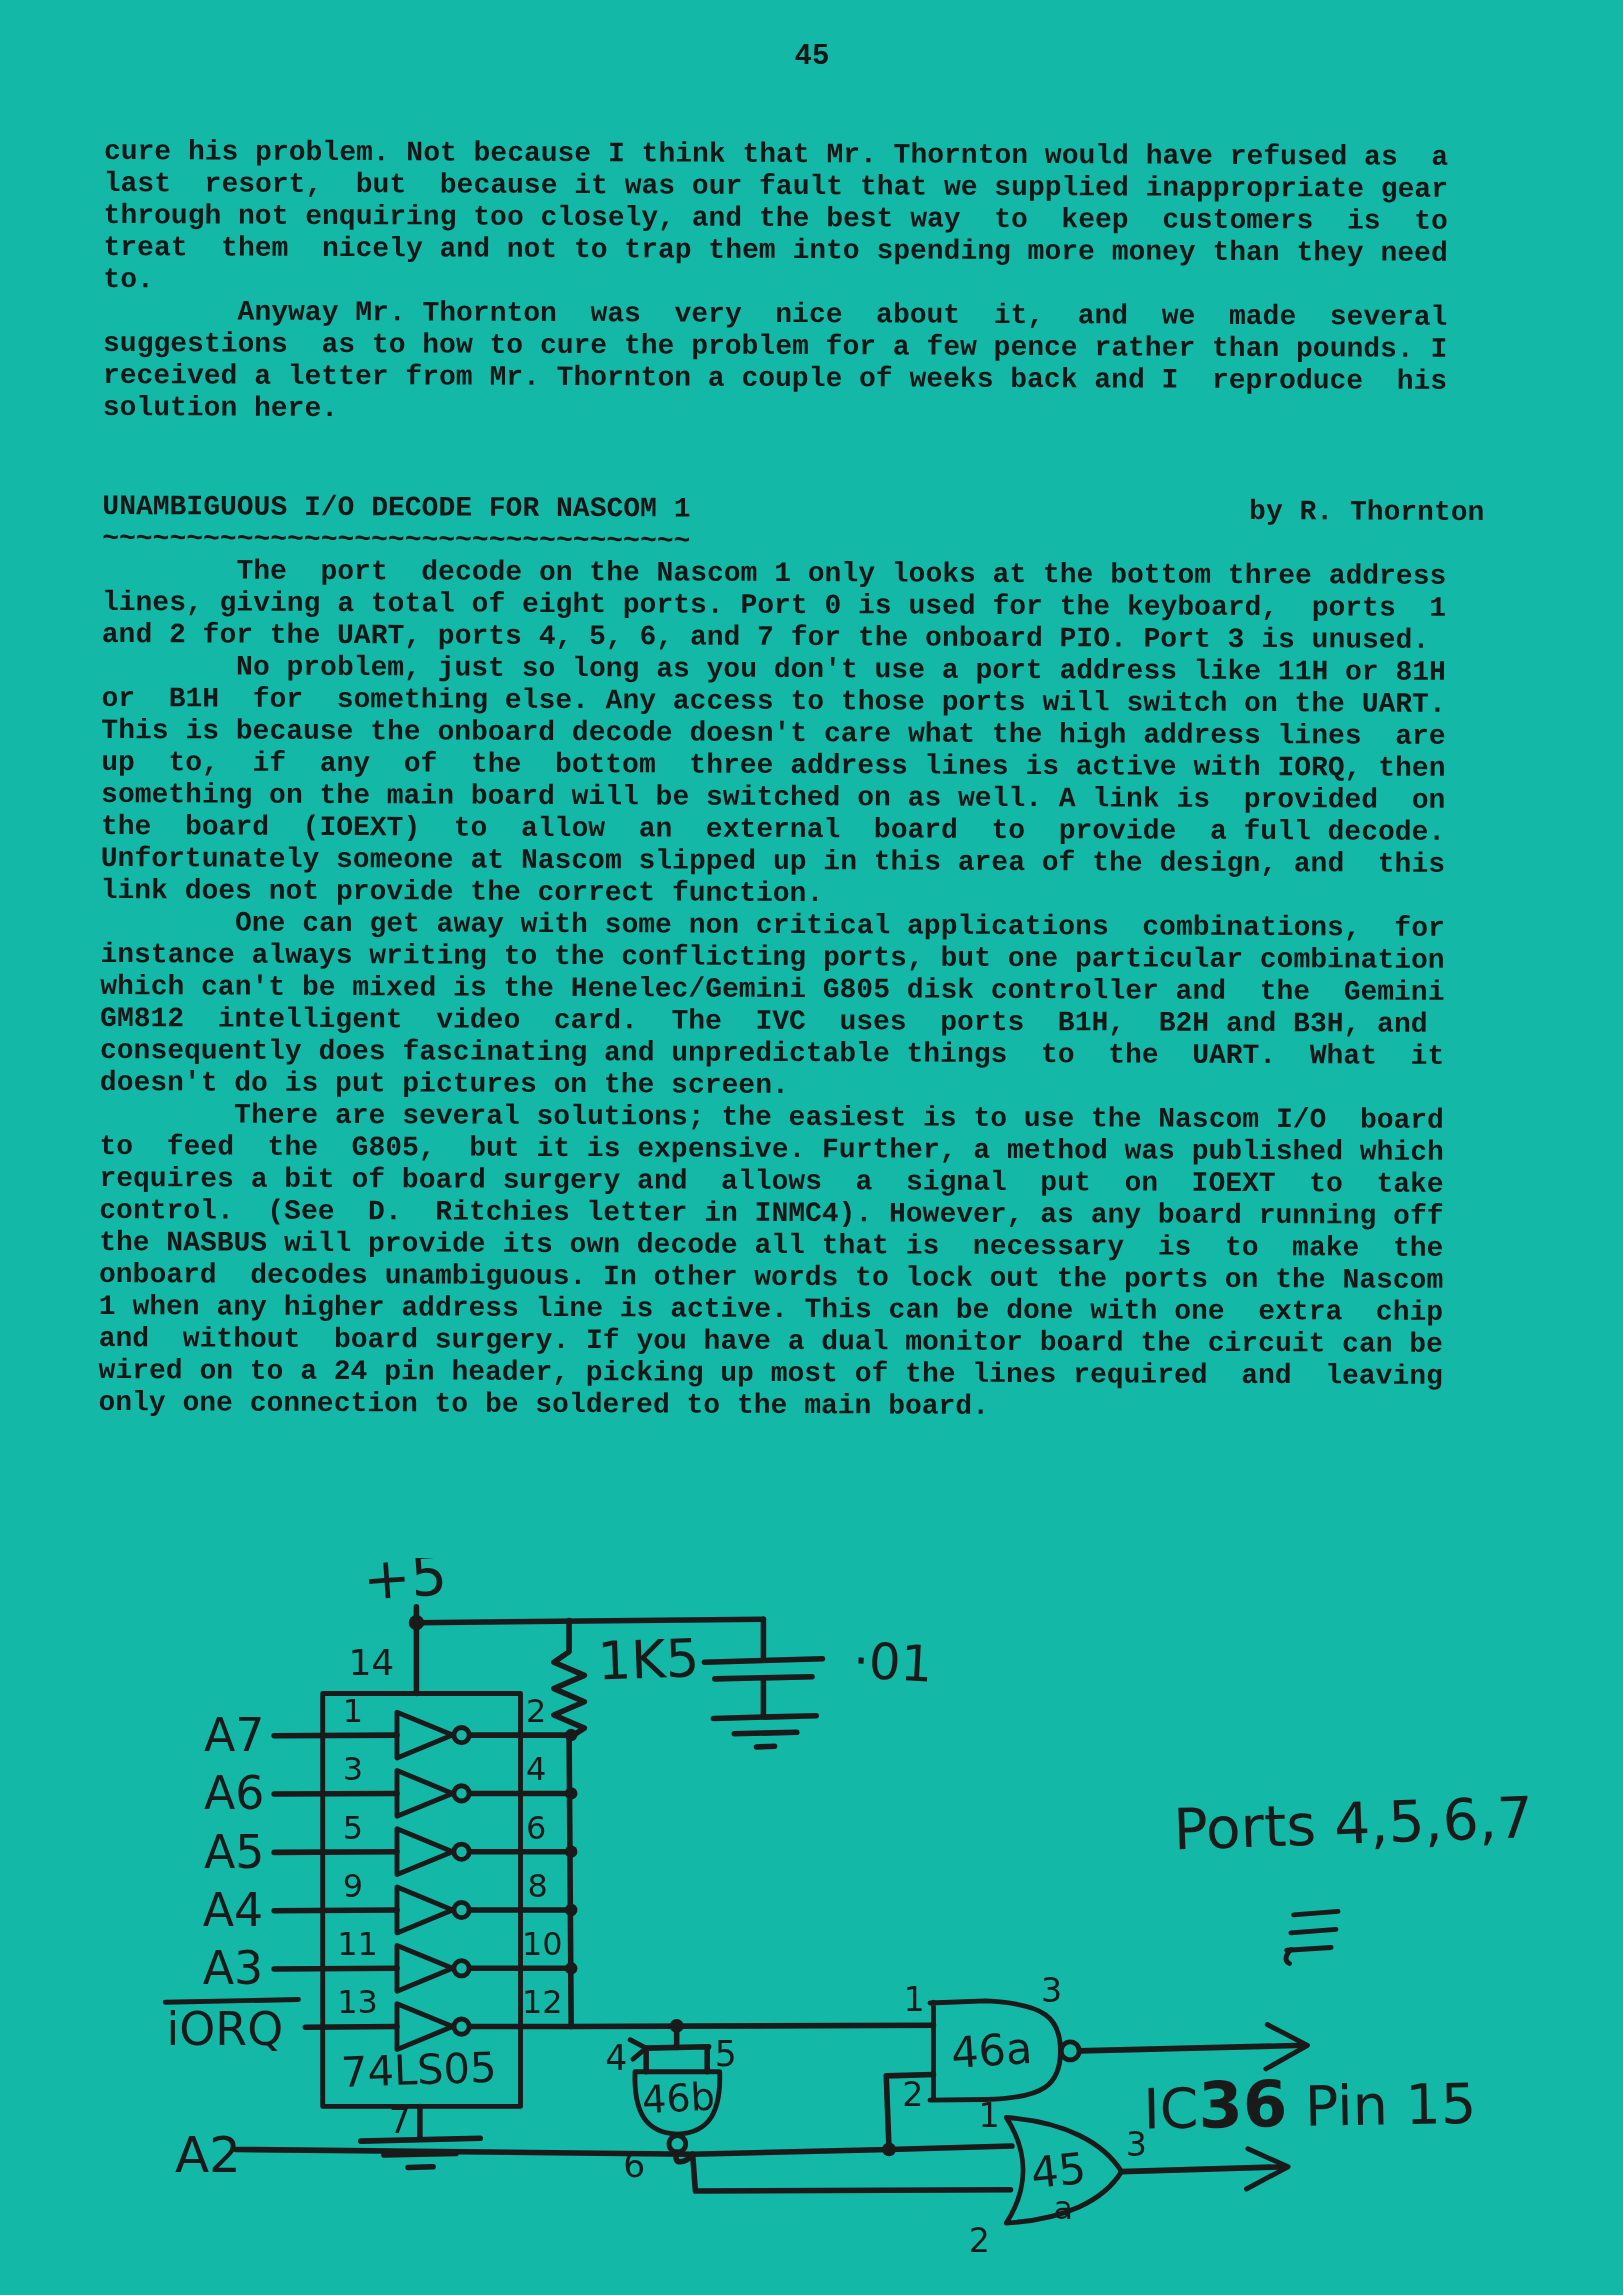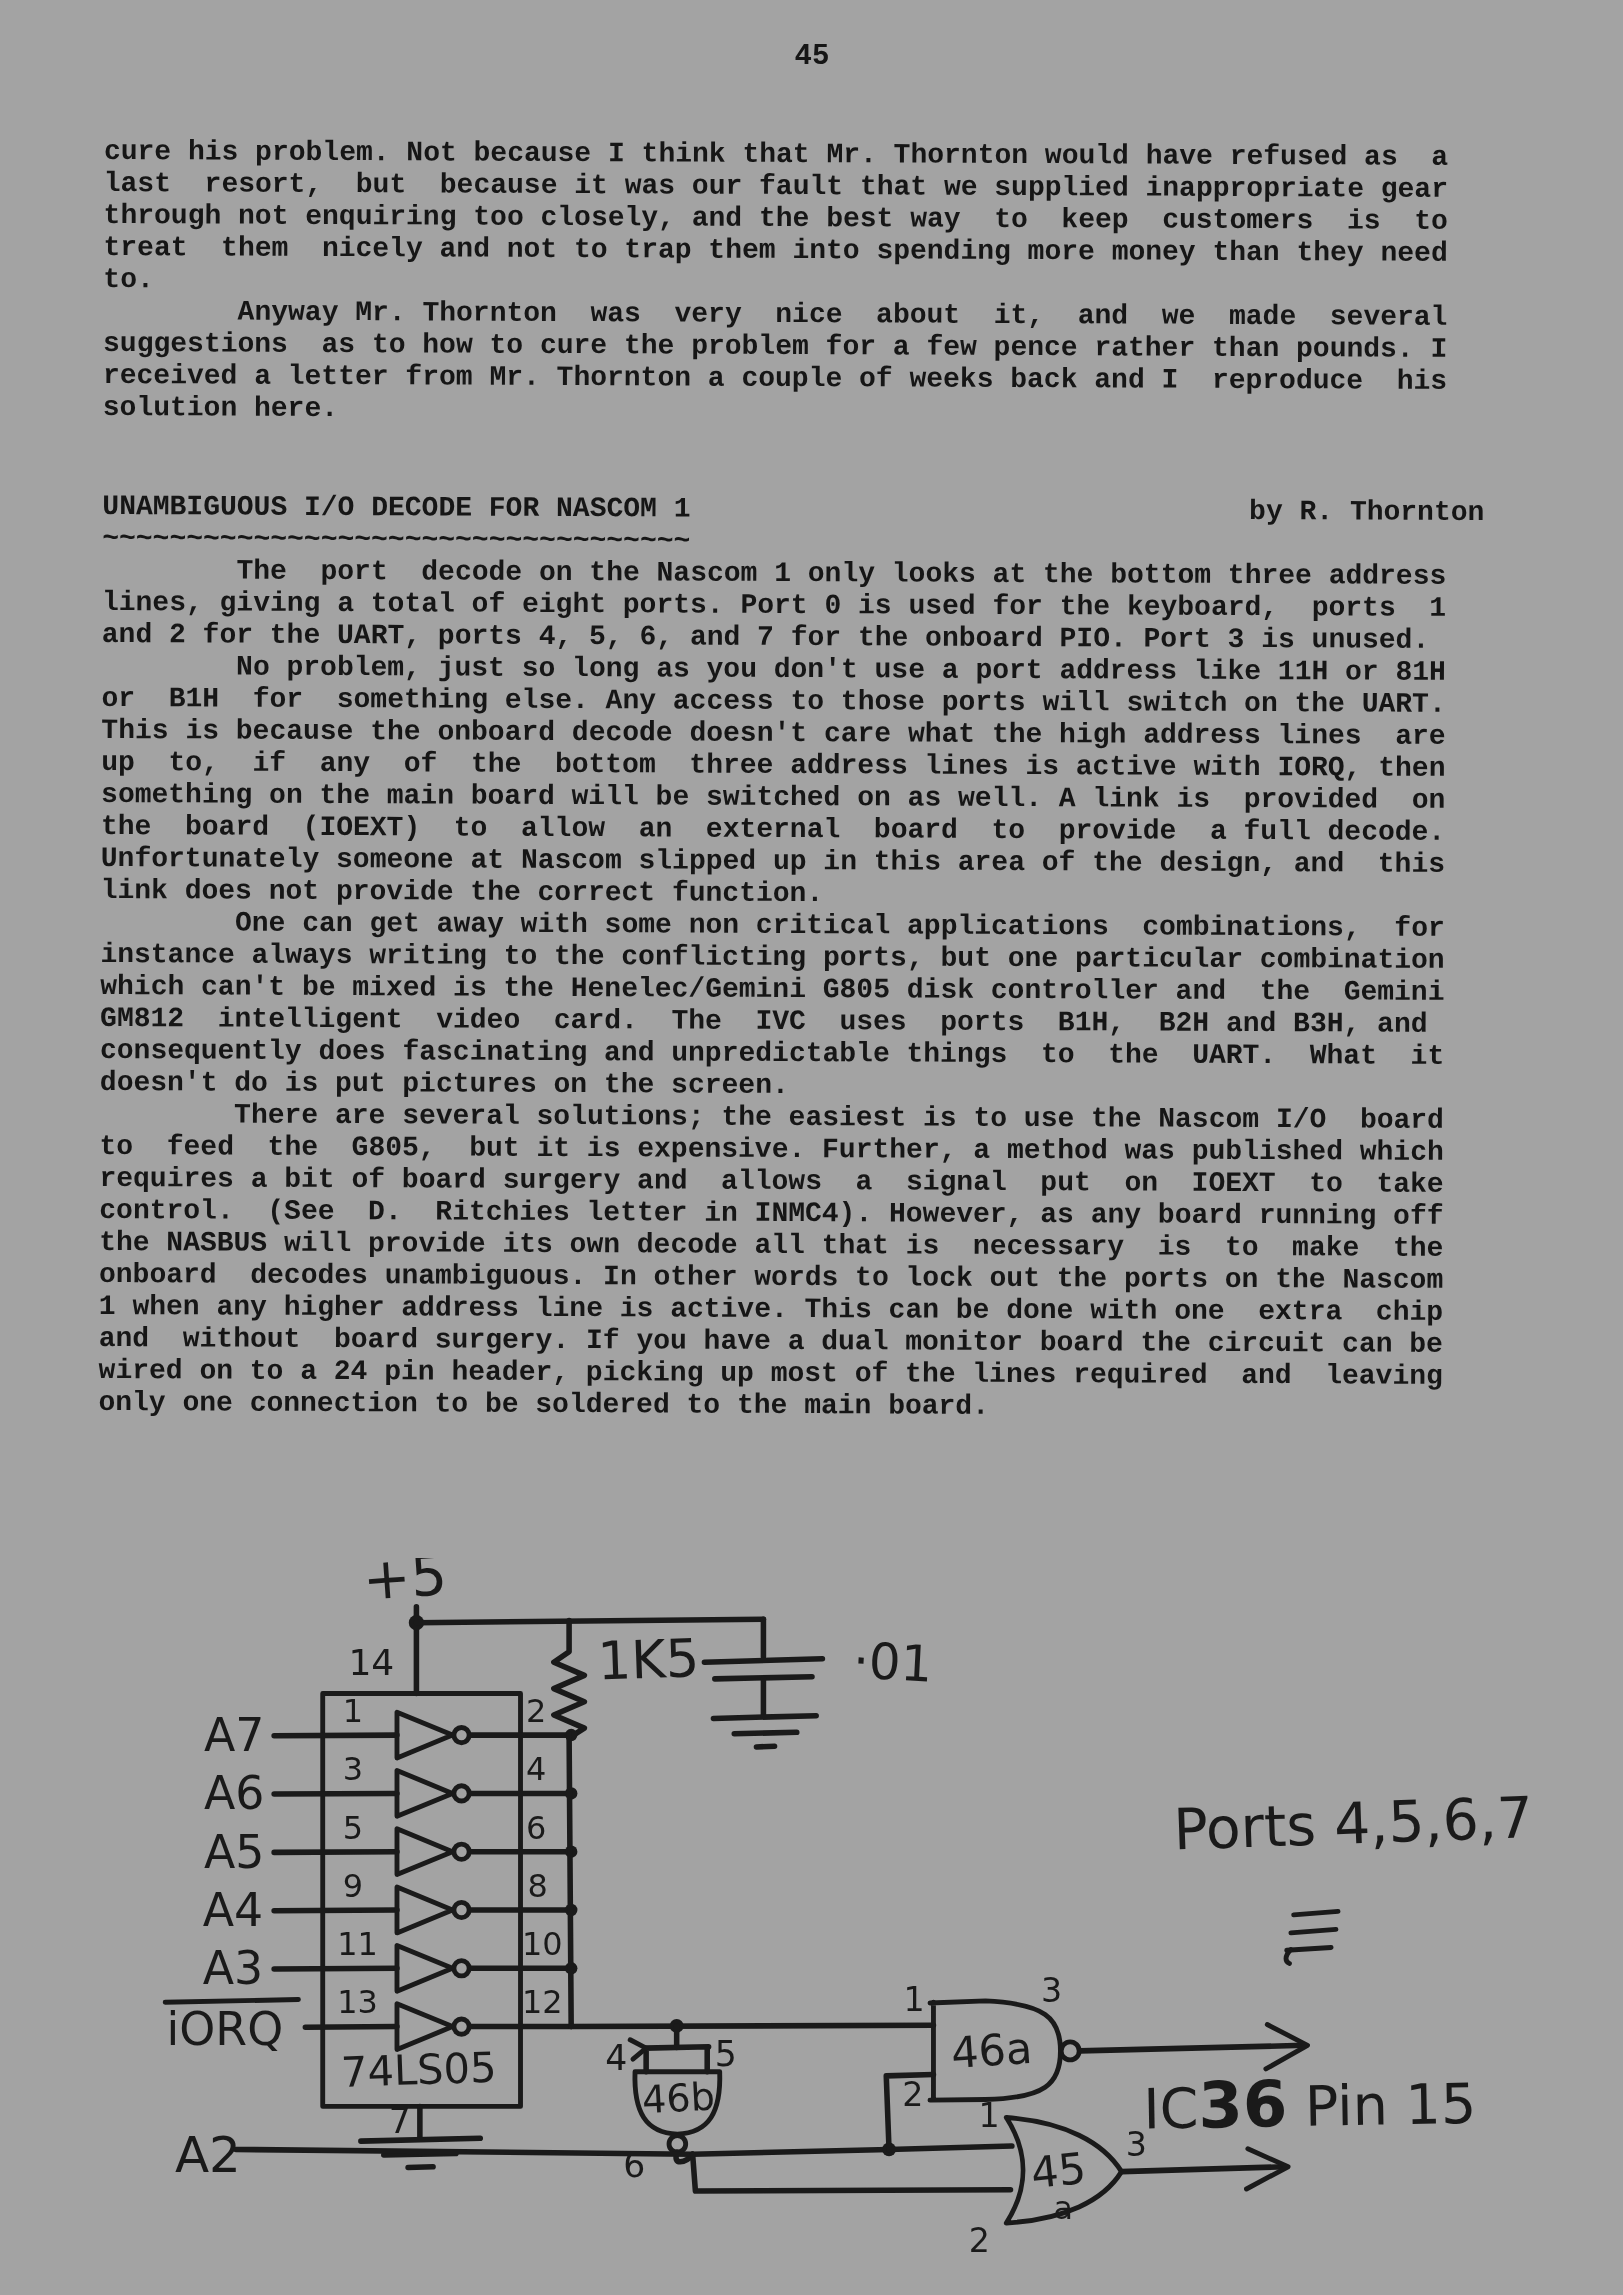--- a/index.html
+++ b/index.html
@@ -1,19 +1,19 @@
 <!DOCTYPE html>
 <html style="font-size:11px"><head>
 <meta charset="utf-8">
 <style>
   html,body{margin:0;padding:0;background:#6b6b6b;}
   .page{
     position:relative;
     width:1624px;height:2295px;
-    background:#a3a3a3;
+    background:#14b8a6;
     overflow:hidden;
     font-family:"Liberation Mono",monospace;
     color:#161616;
   }
   .pagenum{
     position:absolute;top:40px;left:0;width:100%;
     text-align:center;font-size:29px;font-weight:700;
   }
   #text-block{
     position:absolute;left:104px;top:136px;width:1382px;

